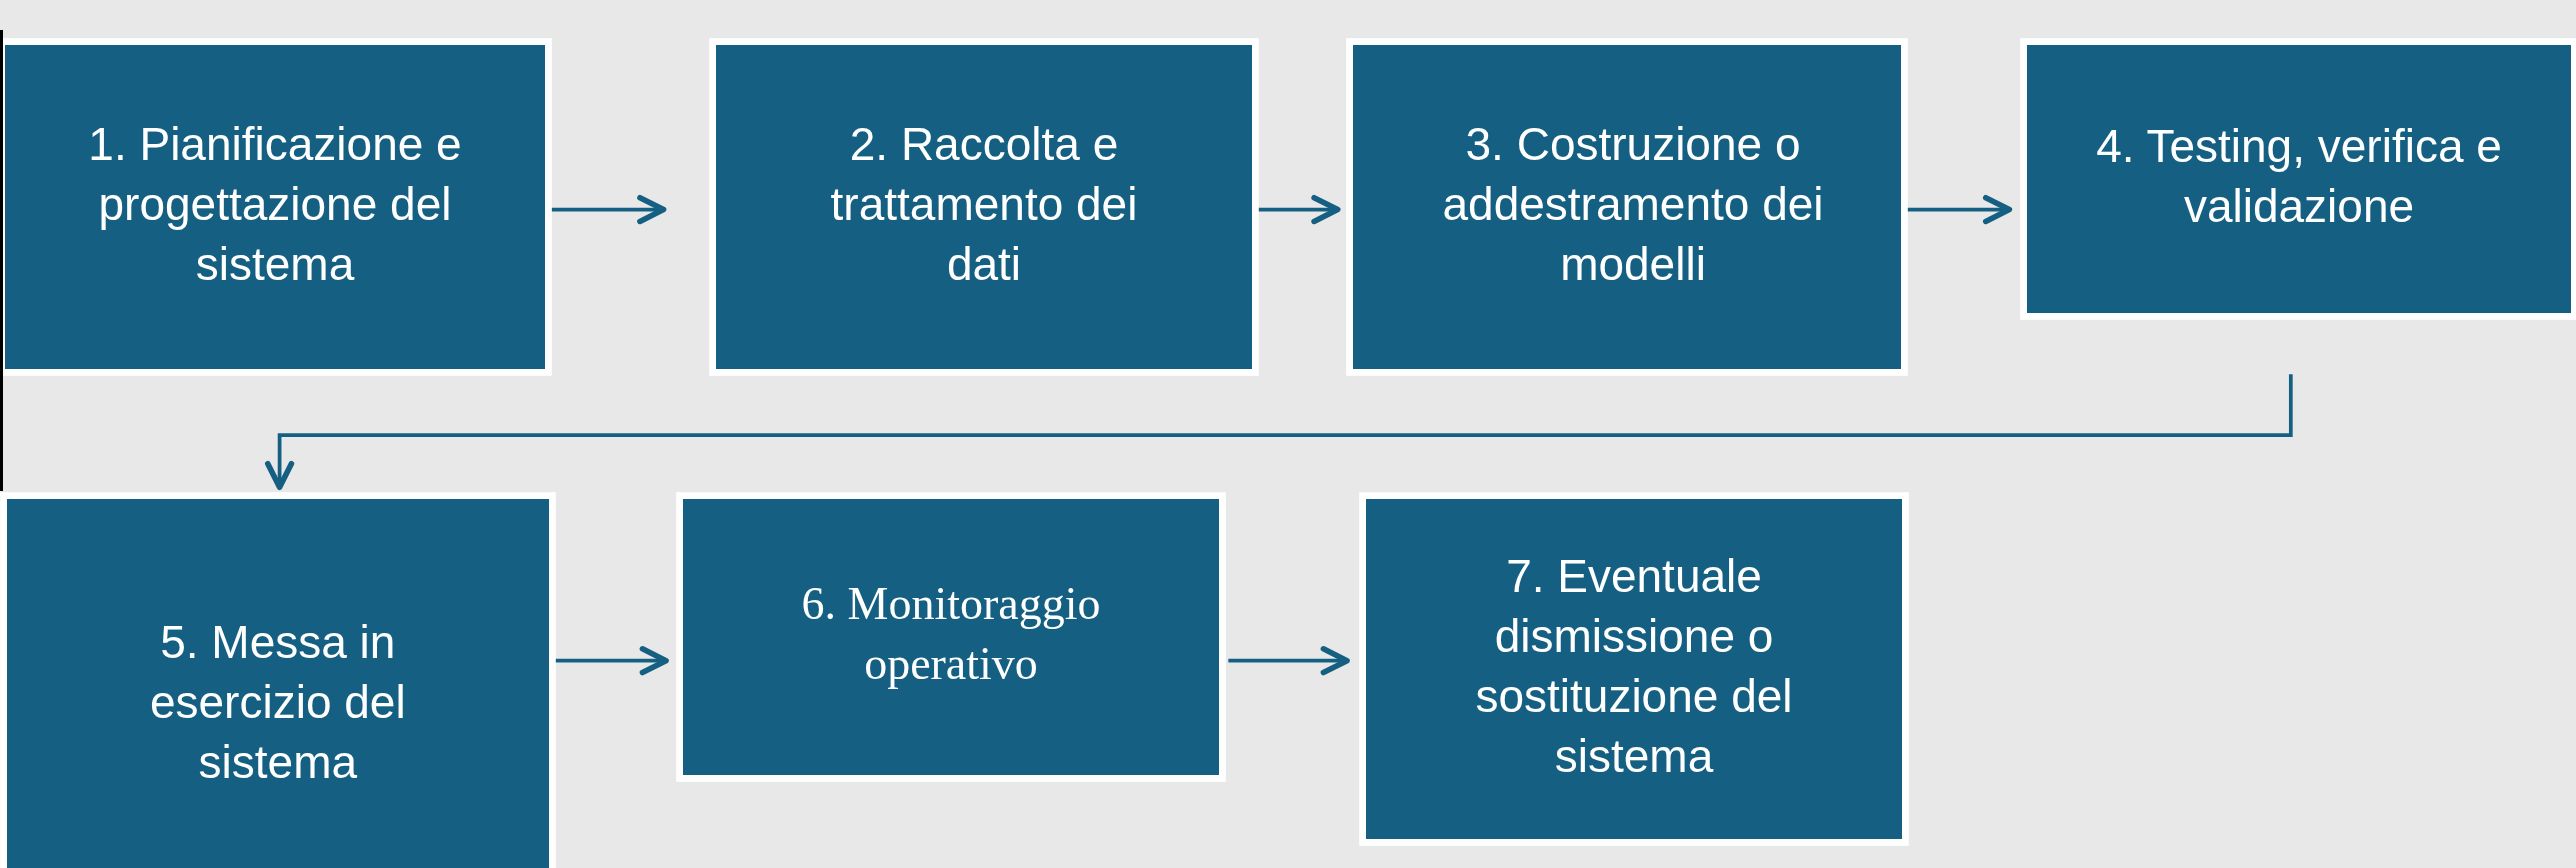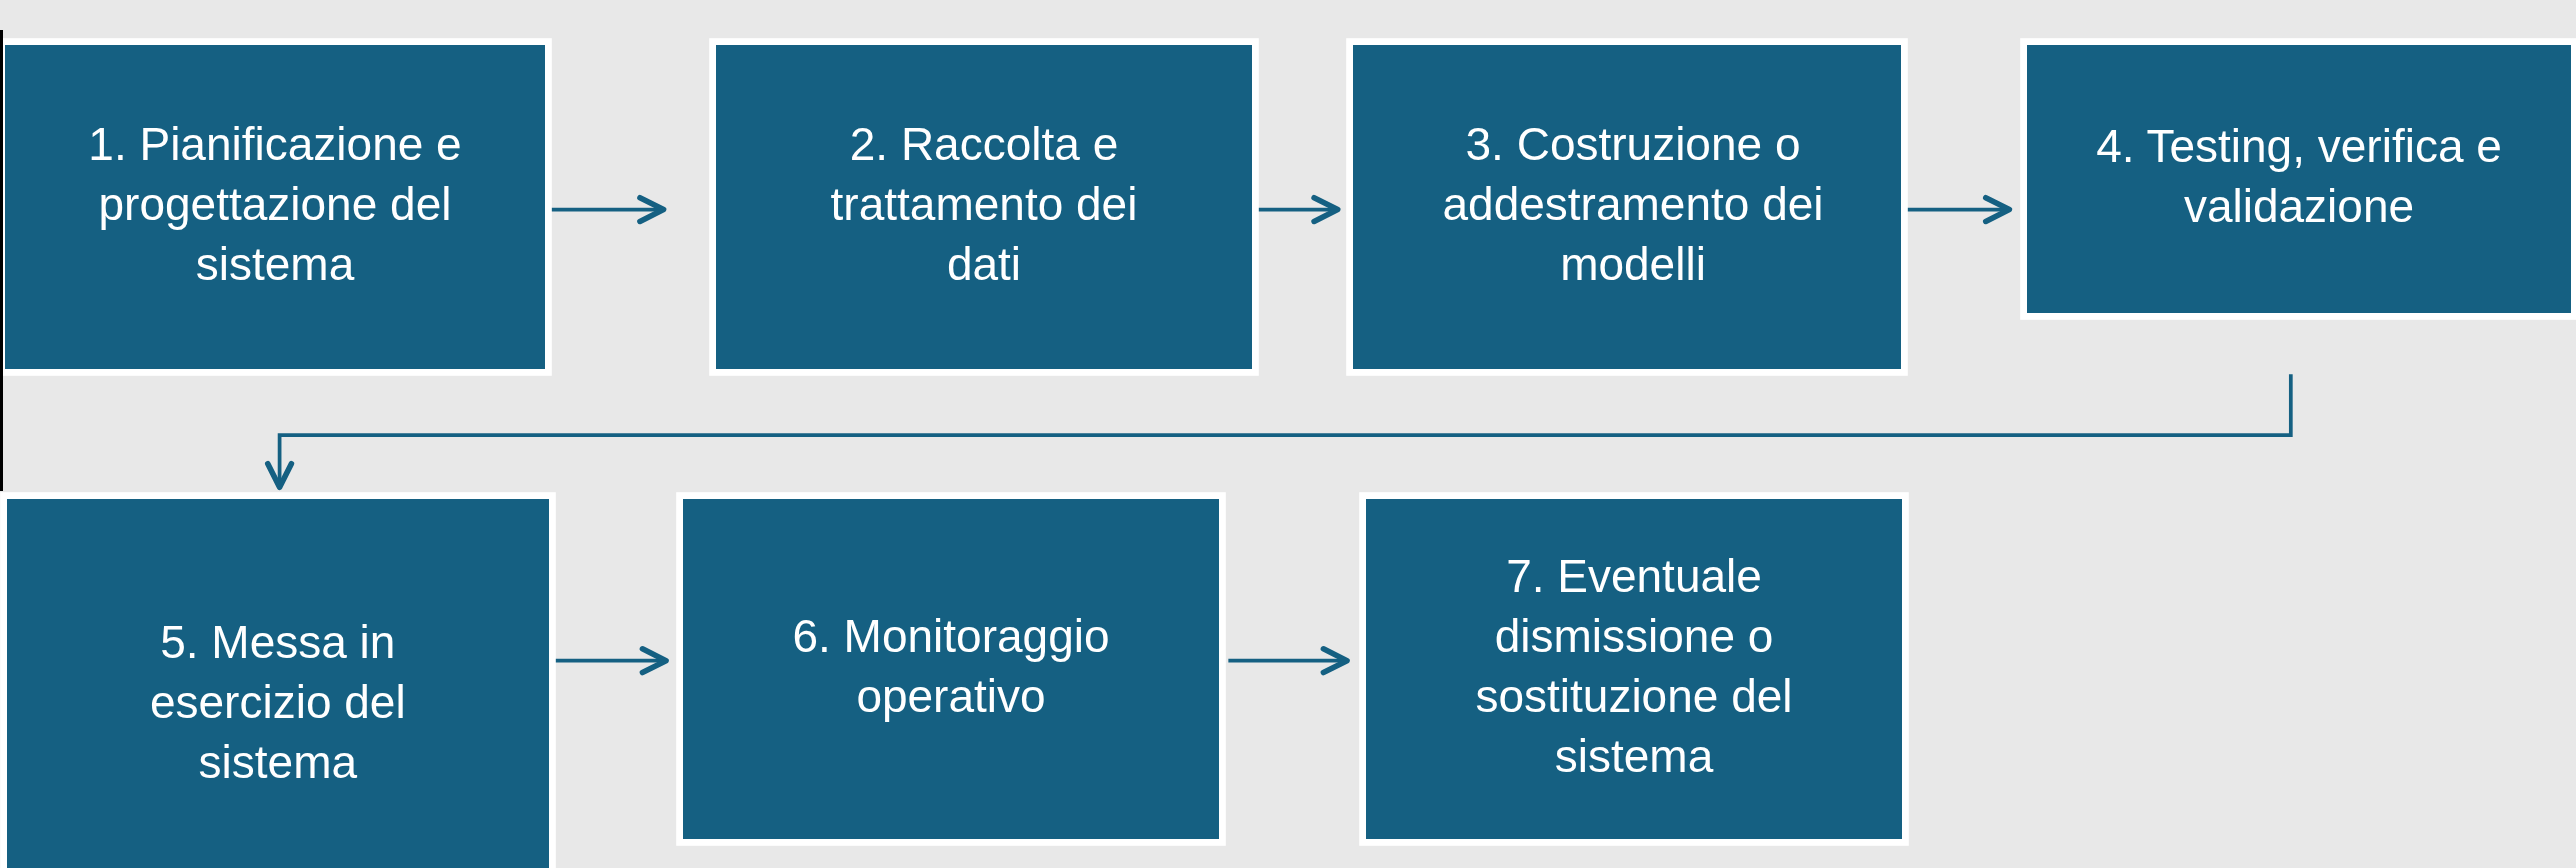--- a/index.html
+++ b/index.html
@@ -122,21 +122,21 @@
     <span class="label">4. Testing, verifica e
 validazione</span>
   </div>
 
   <div class="flow-box" style="left:6.8px; top:499px; width:542px; height:412px;">
     <span class="label">5. Messa in
 esercizio del
 sistema</span>
   </div>
 
-  <div class="flow-box" style="left:683px; top:499px; width:536px; height:340px;">
+  <div class="flow-box" style="left:683px; top:499px; width:536px; height:276px;font-family:Liberation Serif, serif;">
     <span class="label">6. Monitoraggio
 operativo</span>
   </div>
 
   <div class="flow-box" style="left:1366px; top:499px; width:536px; height:340px;">
     <span class="label">7. Eventuale
 dismissione o
 sostituzione del
 sistema</span>
   </div>

